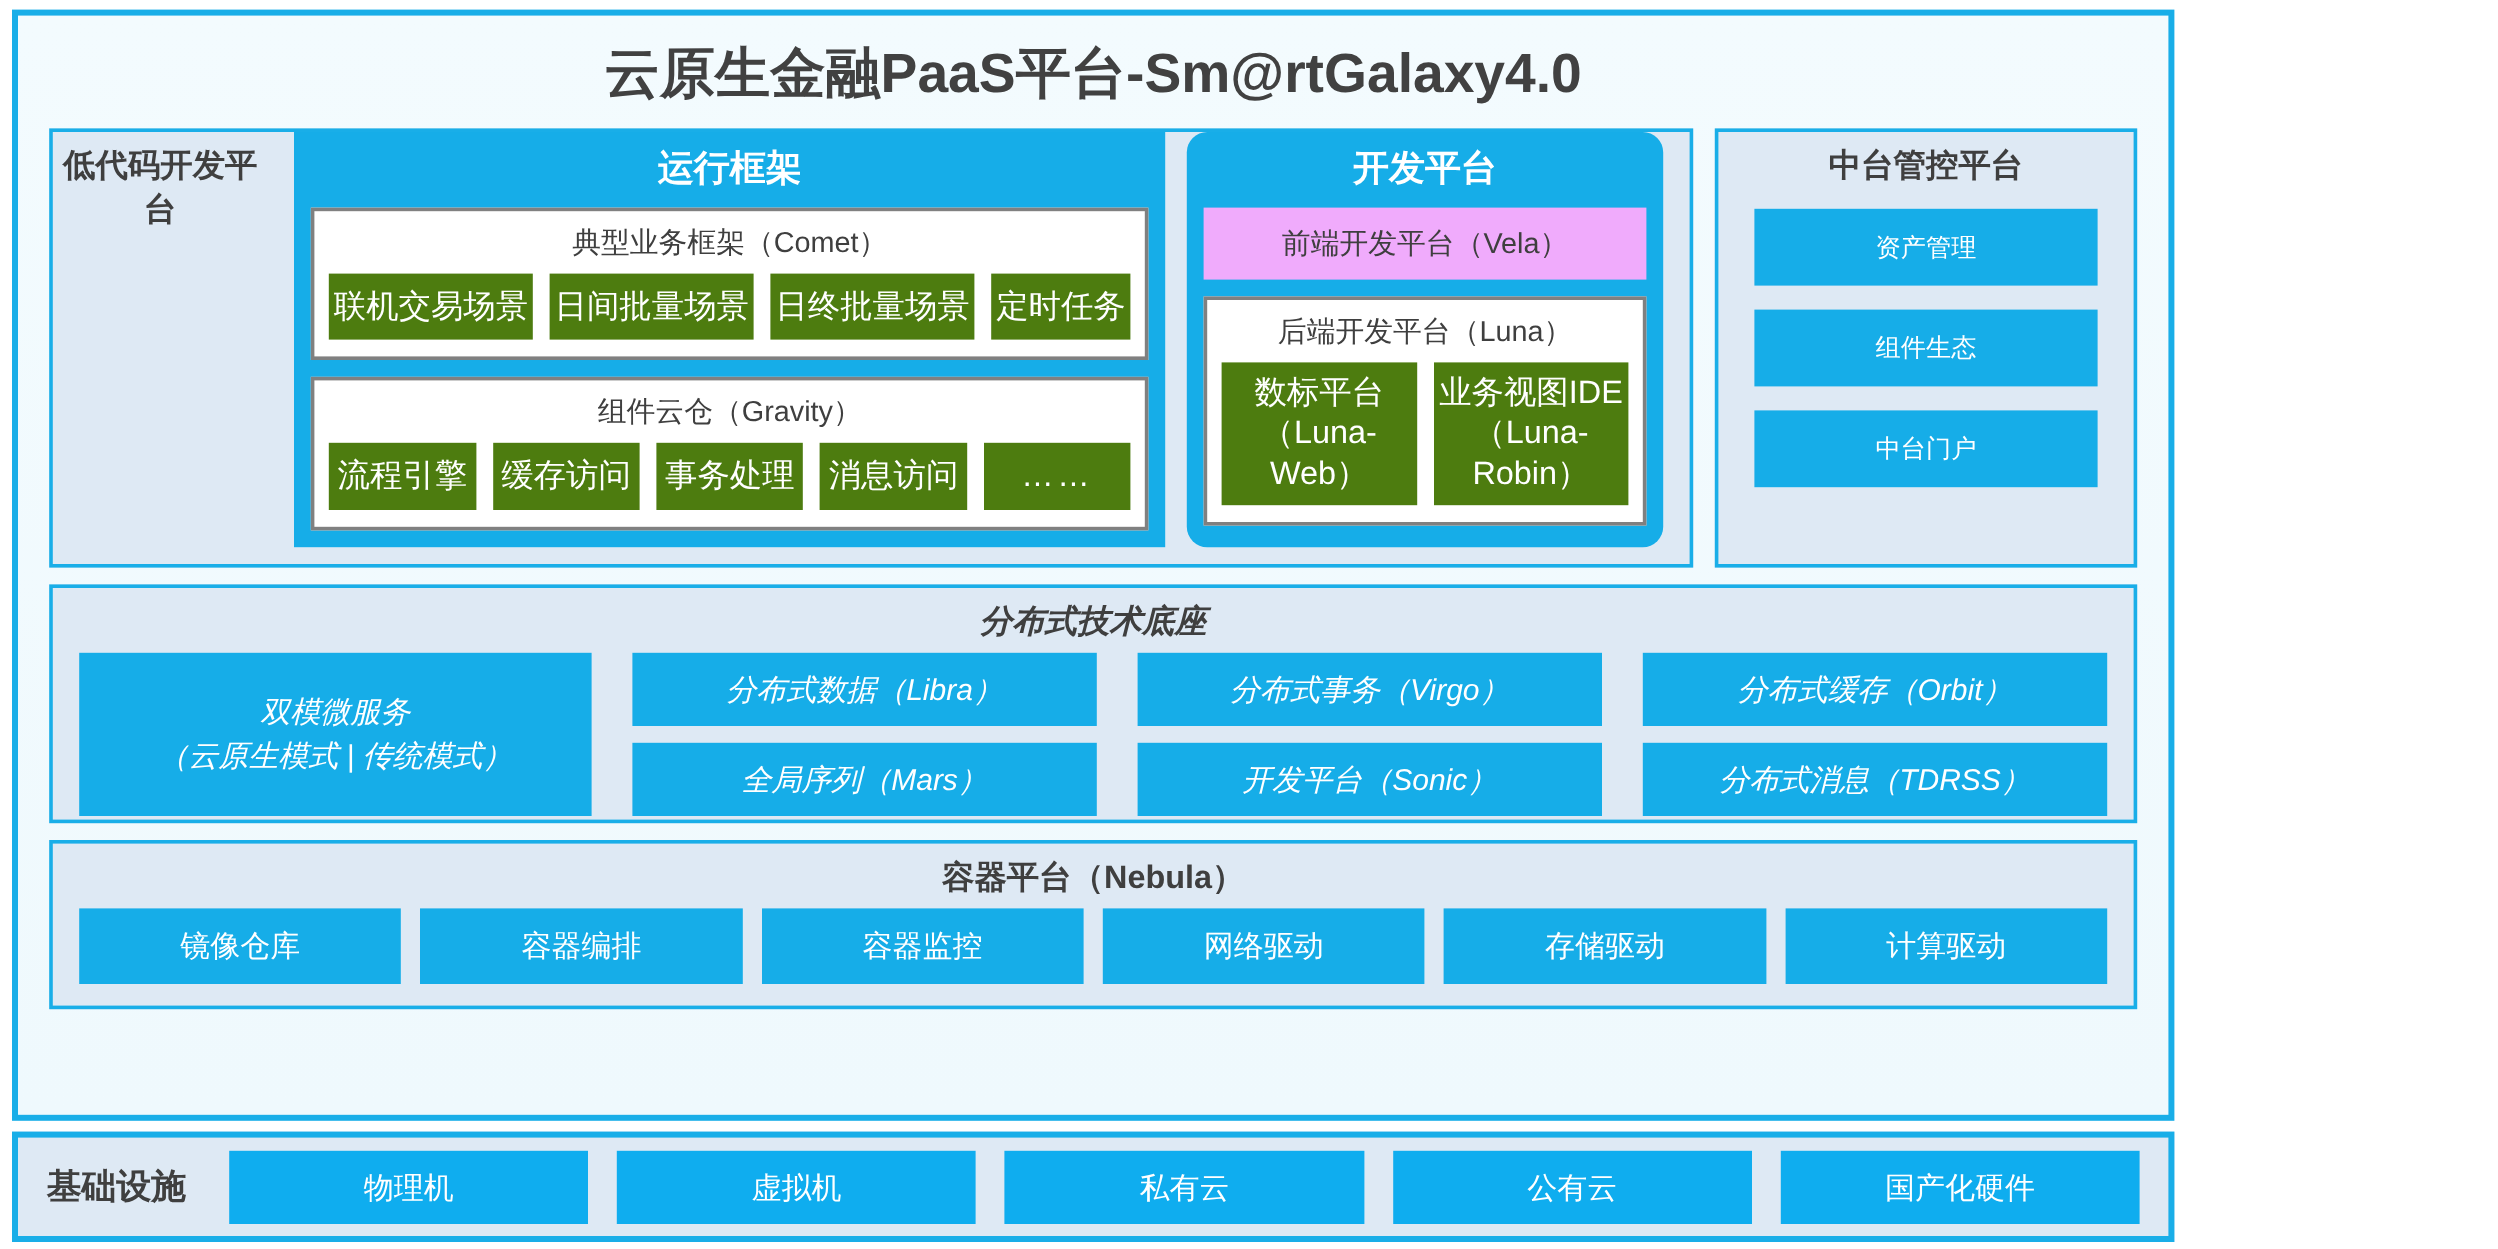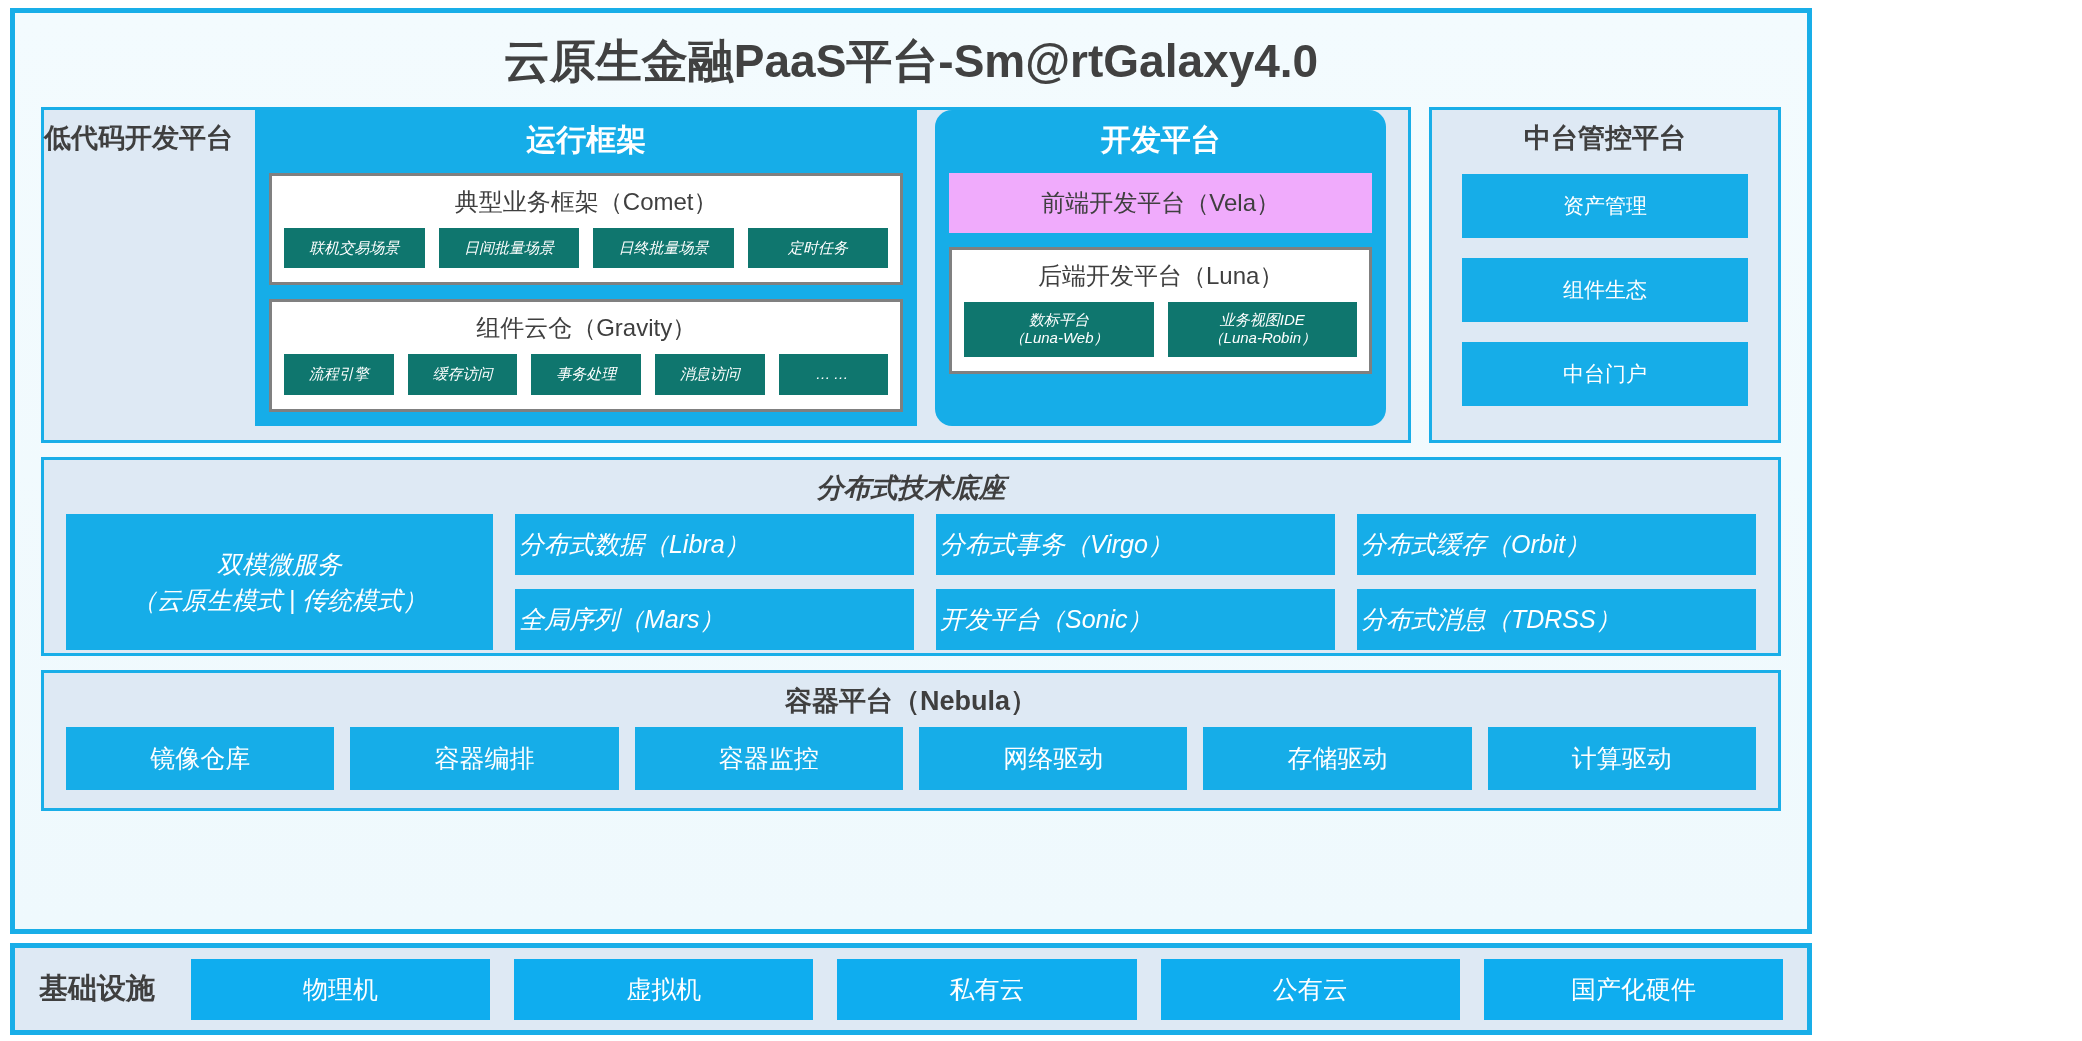--- a/index.html
+++ b/index.html
@@ -111,30 +111,29 @@
     text-align: center;
     font-size: 24px;
     color: #3F3F3F;
     padding-bottom: 10px;
   }
   .chip-row {
     display: flex;
     gap: 14px;
   }
   .chip {
-    background: #0f766e;
-    color: #FFFFFF;
-    font-size: 15px;
+    background: #4d7c0f;
+    color: #FFFFFF;
+    font-size: 27px;
     text-align: center;
     padding: 11px 4px;
     flex: 1 1 0;
     box-sizing: border-box;
     line-height: 1.25;
     white-space: nowrap;
-    font-style: italic;
   }
   .chip.dots { letter-spacing: 3px; }
 
   
   .plain-white {
     background: #f0abfc;
     border: none;
     box-sizing: border-box;
     margin: 0 14px 14px 14px;
     padding: 14px 10px;
@@ -203,23 +202,25 @@
   .tech-col {
     flex: 1 1 0;
     display: flex;
     flex-direction: column;
     gap: 14px;
   }
   .tech-chip {
     background: #16ADE8;
     color: #FFFFFF;
     font-size: 25px;
+    text-align: center;
     padding: 14px 4px;
     box-sizing: border-box;
     white-space: nowrap;
+    margin-left: 12px;
   }
 
   
   .container-plat {
     margin-top: 14px;
     padding-bottom: 18px;
   }
   .container-row {
     display: flex;
     gap: 16px;

